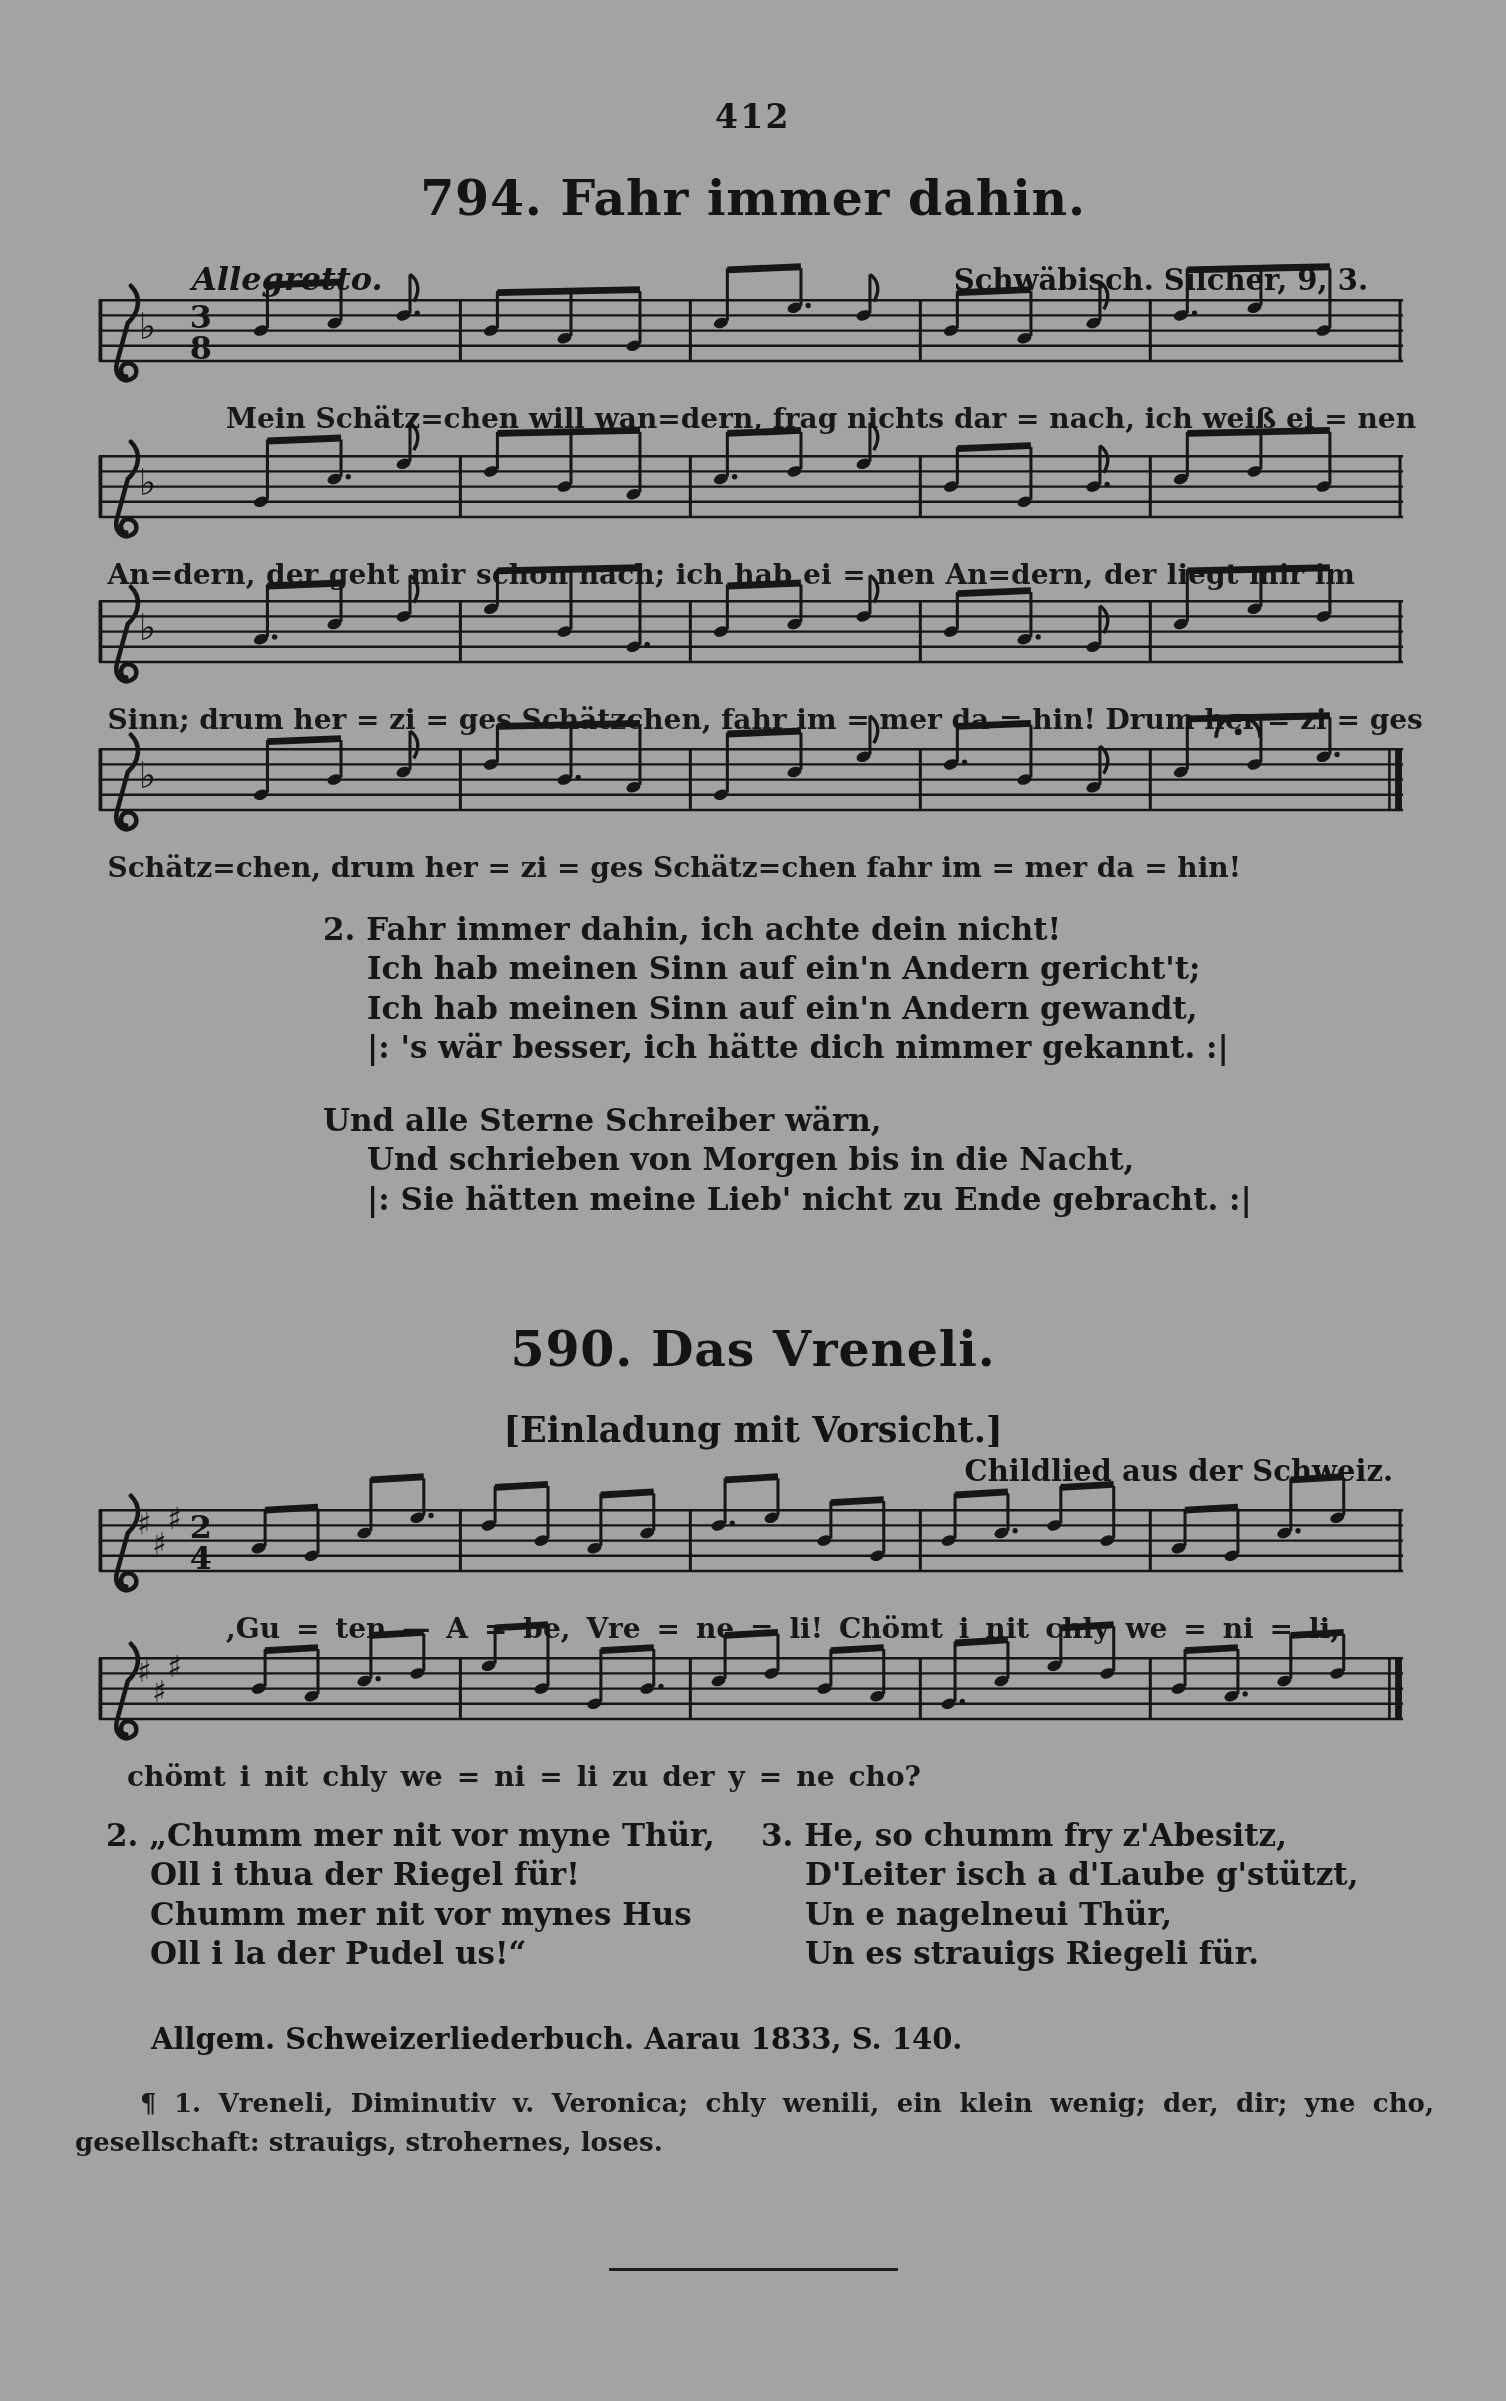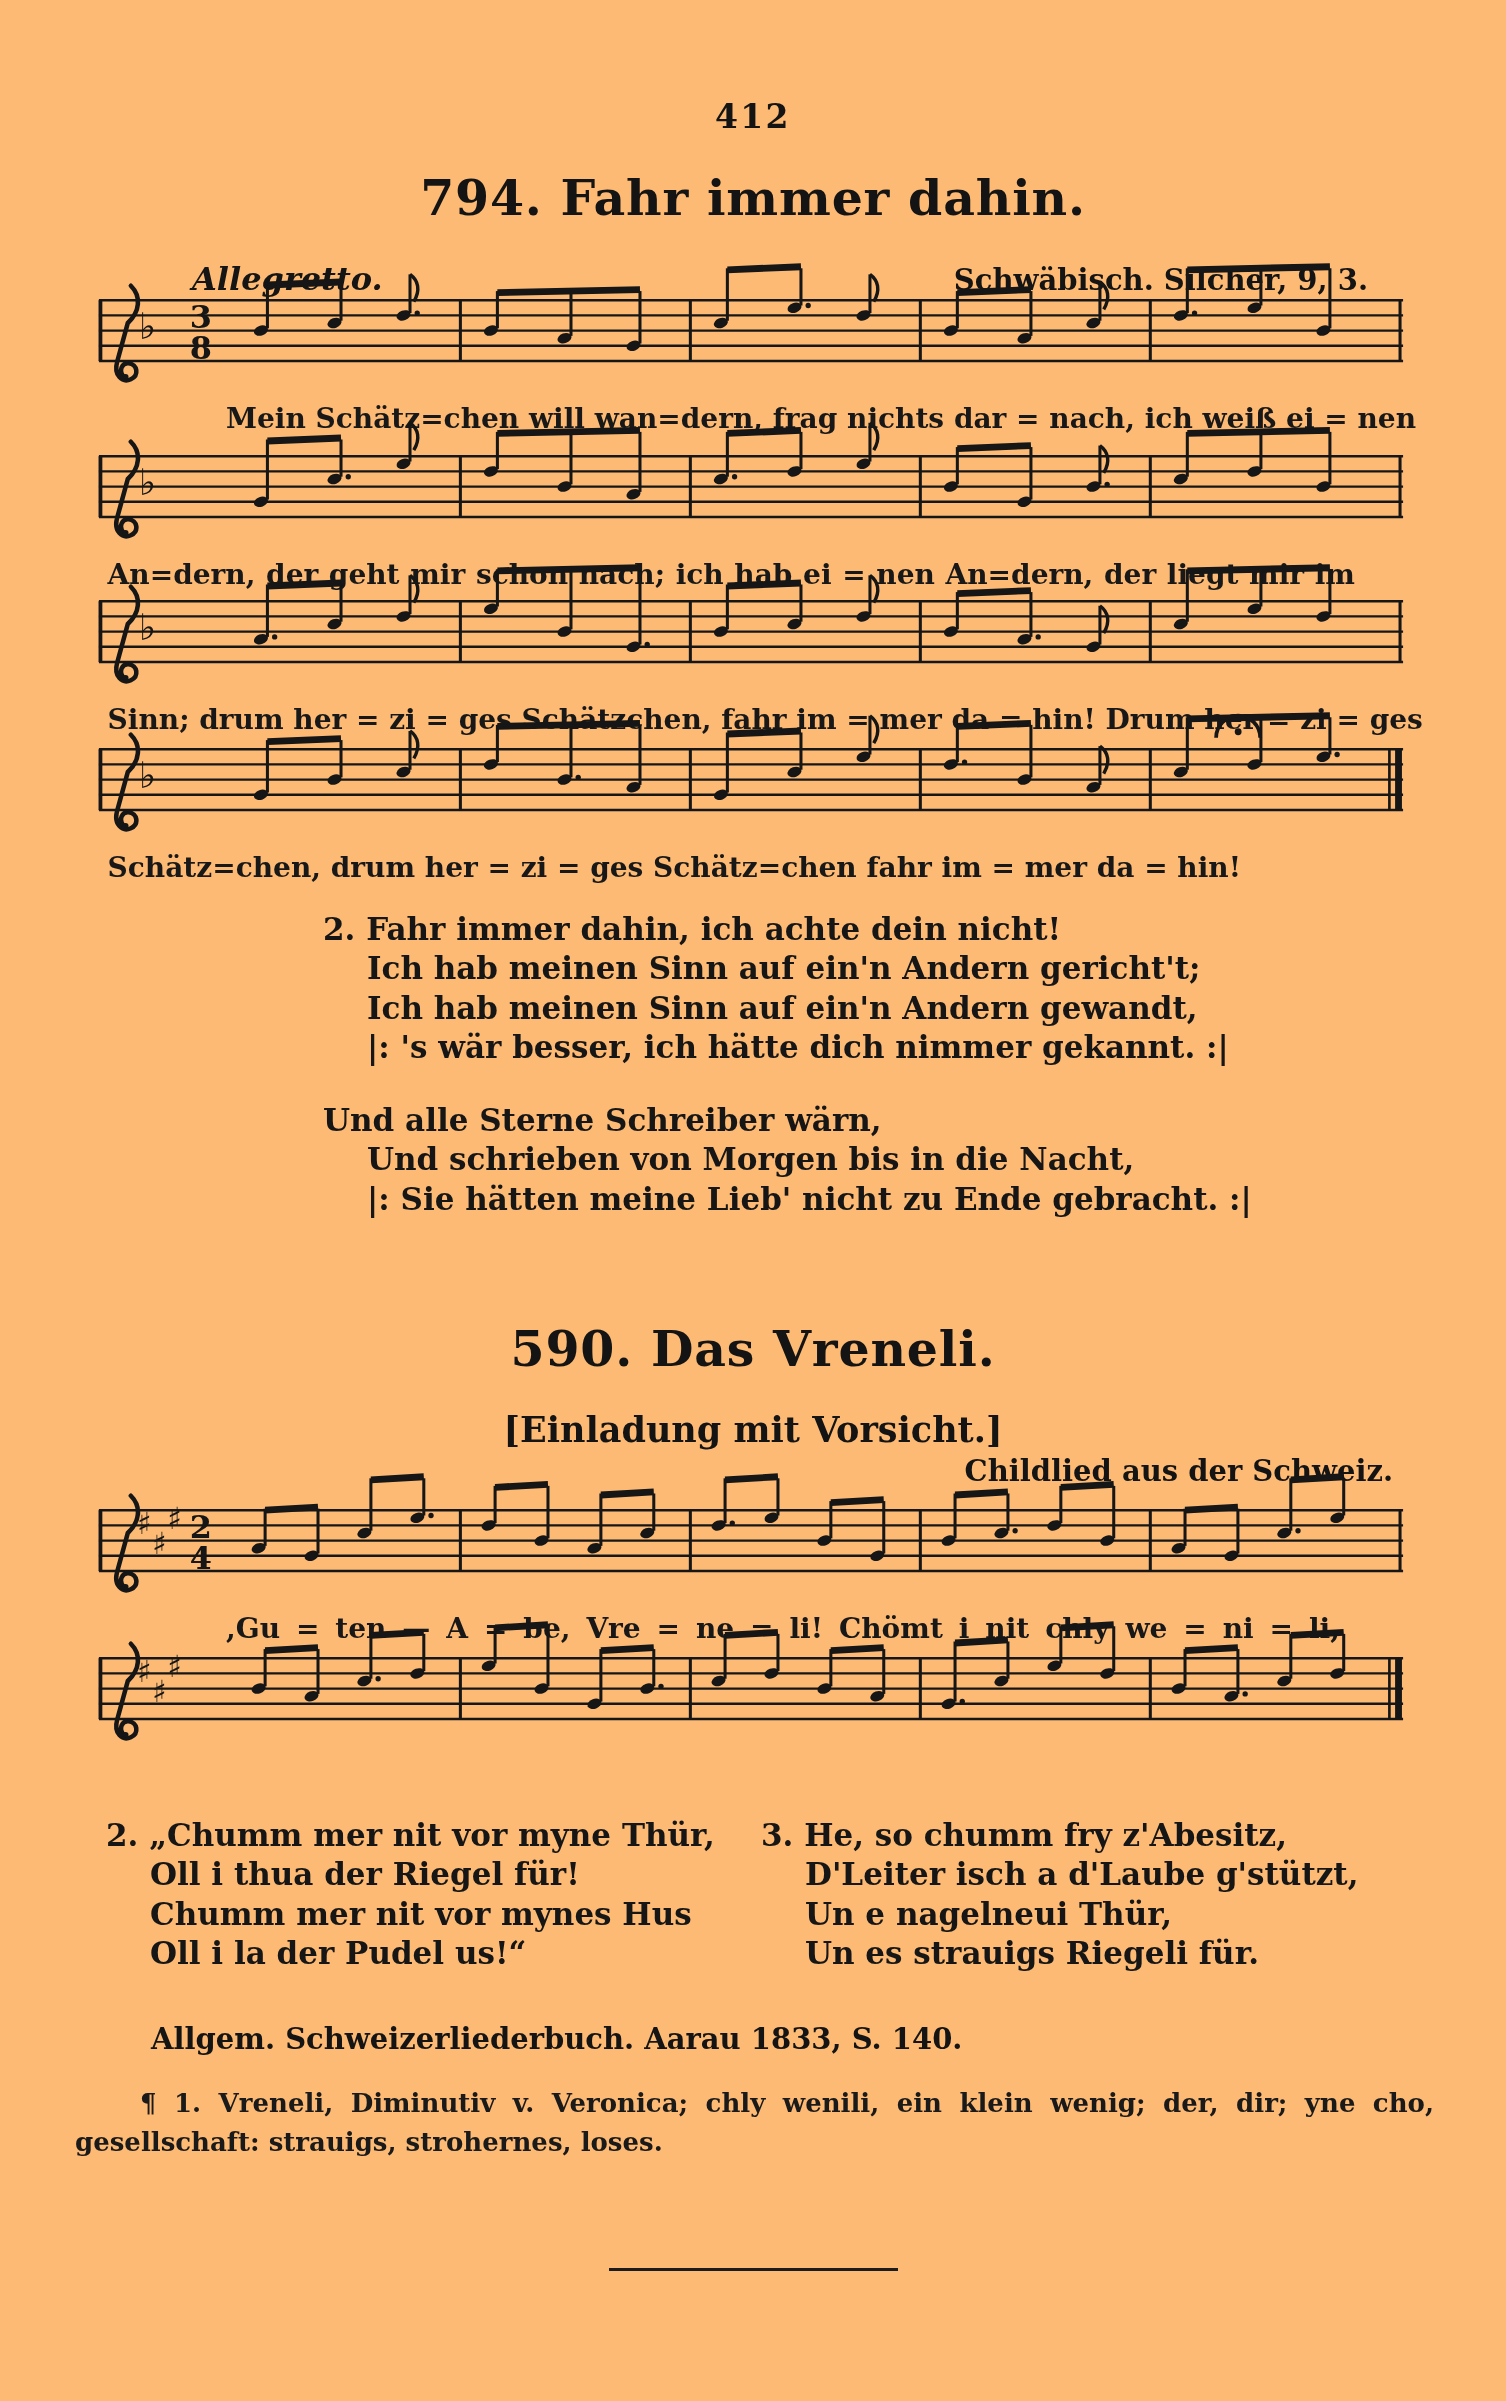--- a/index.html
+++ b/index.html
@@ -1,16 +1,16 @@
 <!DOCTYPE html>
 <html style="font-size:12px"><head>
 <meta charset="utf-8">
 <style>
   html,body{margin:0;padding:0;background:#fbfaf7;}
-  #page{position:relative;width:1506px;height:2401px;background:#fdba74;color:#151515;
+  #page{position:relative;width:1506px;height:2401px;background:#a3a3a3;color:#151515;
         font-family:"DejaVu Serif",serif;overflow:hidden;text-decoration:underline;}
   .abs{position:absolute;}
   .fr{font-family:"DejaVu Serif",serif;font-weight:bold;color:#141414;}
   .pagenum{top:97px;left:0;width:100%;text-align:center;font-size:33px;letter-spacing:2.3px;}
   .title{top:169px;left:0;width:100%;text-align:center;font-size:49px;letter-spacing:0.8px;margin:0;}
   .title2{top:1320px;left:0;width:100%;text-align:center;font-size:49px;letter-spacing:0.8px;margin:0;}
   .subtitle{top:1409px;left:0;width:100%;text-align:center;font-size:35px;}
   .tempo{top:260px;left:192px;font-size:32px;font-style:italic;font-weight:bold;
          font-family:"DejaVu Serif",serif;}
   .attr589{top:263px;right:138px;font-size:29px;}
@@ -451,20 +451,21 @@
         <ellipse cx="1631.3760000000002" cy="65" rx="9.5" ry="6.5" fill="#161616" transform="rotate(-20 1631.3760000000002 65)"></ellipse>
         <line x1="1431.082" y1="82" x2="1431.082" y2="33" stroke="#161616" stroke-width="4"></line>
         <line x1="1500.68" y1="92" x2="1500.68" y2="33" stroke="#161616" stroke-width="4"></line>
         <line x1="1431.082" y1="35" x2="1500.68" y2="31" stroke="#161616" stroke-width="9"></line>
         <line x1="1570.278" y1="72" x2="1570.278" y2="13" stroke="#161616" stroke-width="4"></line>
         <line x1="1639.8760000000002" y1="62" x2="1639.8760000000002" y2="13" stroke="#161616" stroke-width="4"></line>
         <line x1="1570.278" y1="15" x2="1639.8760000000002" y2="11" stroke="#161616" stroke-width="9"></line>
         <line x1="1700" y1="45" x2="1700" y2="125" stroke="#161616" stroke-width="3.5"></line>
         <line x1="1712" y1="45" x2="1712" y2="125" stroke="#161616" stroke-width="9"></line>
       </svg>
+    <div class="lyrics ly5">chömt i nit chly we = ni = li zu der y = ne cho?</div>
   </div>
 
   <div class="abs verse" style="top:1816px;left:106px">
     <div>2. „Chumm mer nit vor myne Thür,</div>
     <div>Oll i thua der Riegel für!</div>
     <div>Chumm mer nit vor mynes Hus</div>
     <div>Oll i la der Pudel us!“</div>
   </div>
   <div class="abs verse" style="top:1816px;left:761px">
     <div>3. He, so chumm fry z'Abesitz,</div>

